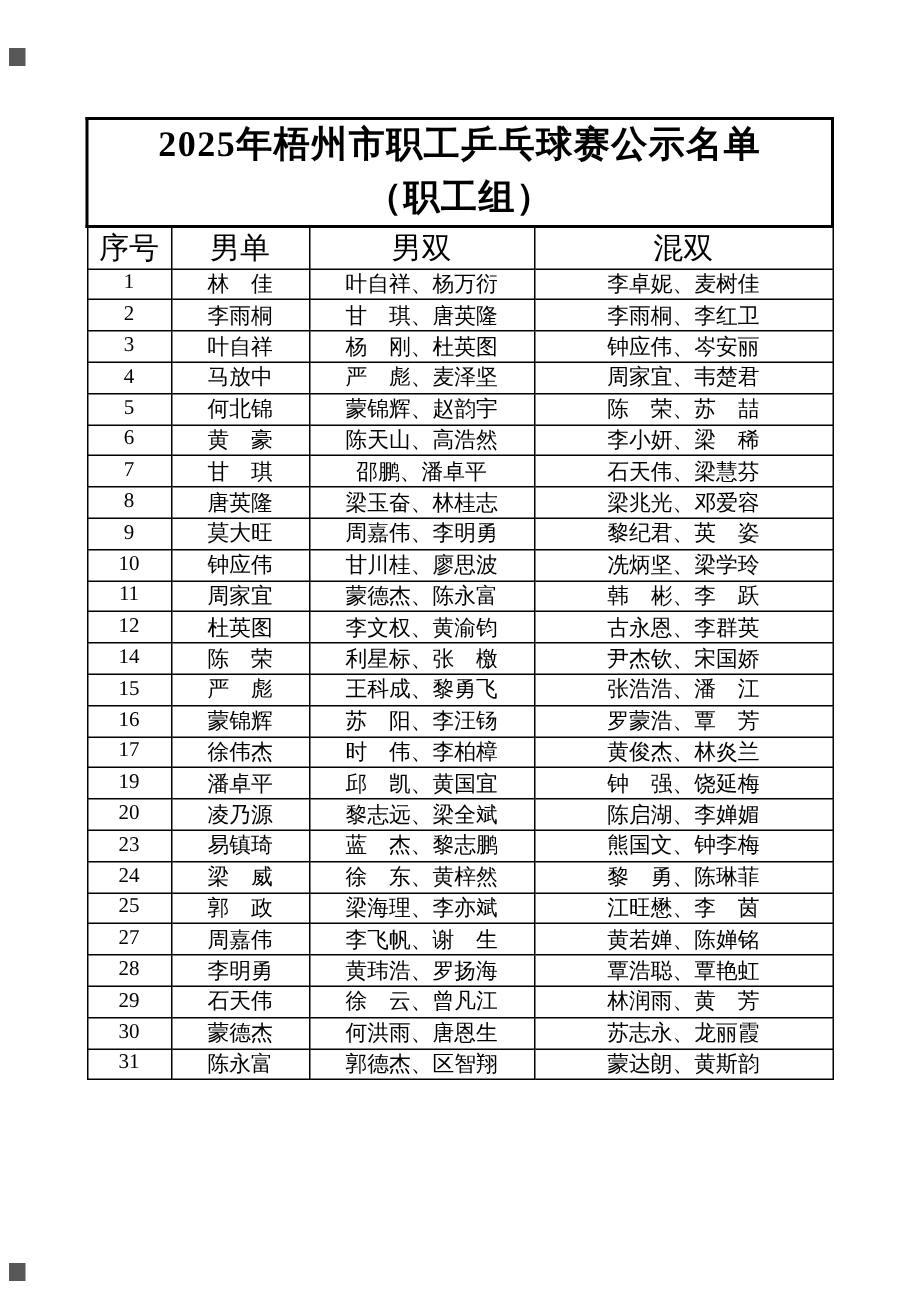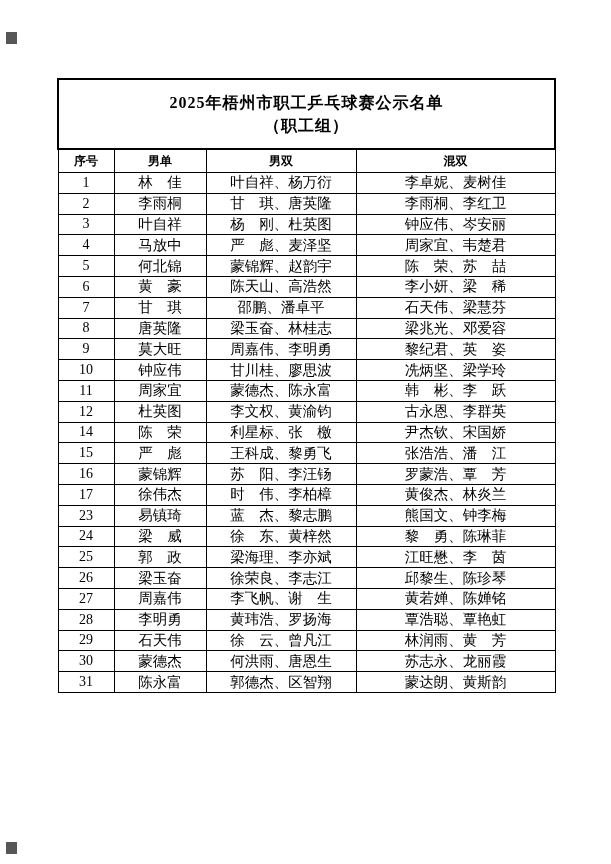--- a/index.html
+++ b/index.html
@@ -40,30 +40,30 @@
   table.roster th, table.roster td {
     border: 1px solid #000;
     padding: 0;
     text-align: center;
     vertical-align: middle;
     overflow: hidden;
     white-space: nowrap;
   }
   .title-cell {
     height: 68px;
-    font-size: 16px;
+    font-size: 24px;
     font-weight: bold;
     line-height: 1.45;
     border: 2px solid #000 !important;
     letter-spacing: 1px;
   }
   .header-row th {
     height: 22px;
-    font-size: 12px;
-    font-weight: bold;
+    font-size: 20px;
+    font-weight: normal;
   }
   tbody td {
     height: 19.8px;
     font-size: 14.5px;
   }
   tbody td.idx {
     font-family: "Liberation Serif", "DejaVu Serif", serif;
     font-size: 14px;
   }
 </style>
@@ -186,44 +186,50 @@
           <td>苏　阳、李汪钖</td>
           <td>罗蒙浩、覃　芳</td>
         </tr>
         <tr>
           <td class="idx">17</td>
           <td>徐伟杰</td>
           <td>时　伟、李柏樟</td>
           <td>黄俊杰、林炎兰</td>
         </tr>
         <tr>
+          <td class="idx">19</td>
+          <td>潘卓平</td>
+          <td>邱　凯、黄国宜</td>
+          <td>钟　强、饶延梅</td>
+        </tr>
+        <tr>
+          <td class="idx">20</td>
+          <td>凌乃源</td>
+          <td>黎志远、梁全斌</td>
+          <td>陈启湖、李婵媚</td>
+        </tr>
+        <tr>
           <td class="idx">23</td>
           <td>易镇琦</td>
           <td>蓝　杰、黎志鹏</td>
           <td>熊国文、钟李梅</td>
         </tr>
         <tr>
           <td class="idx">24</td>
           <td>梁　威</td>
           <td>徐　东、黄梓然</td>
           <td>黎　勇、陈琳菲</td>
         </tr>
         <tr>
           <td class="idx">25</td>
           <td>郭　政</td>
           <td>梁海理、李亦斌</td>
           <td>江旺懋、李　茵</td>
         </tr>
         <tr>
-          <td class="idx">26</td>
-          <td>梁玉奋</td>
-          <td>徐荣良、李志江</td>
-          <td>邱黎生、陈珍琴</td>
-        </tr>
-        <tr>
           <td class="idx">27</td>
           <td>周嘉伟</td>
           <td>李飞帆、谢　生</td>
           <td>黄若婵、陈婵铭</td>
         </tr>
         <tr>
           <td class="idx">28</td>
           <td>李明勇</td>
           <td>黄玮浩、罗扬海</td>
           <td>覃浩聪、覃艳虹</td>

